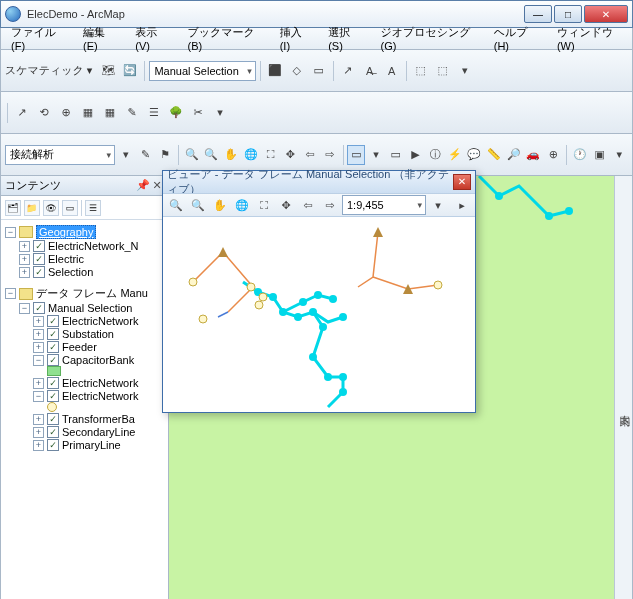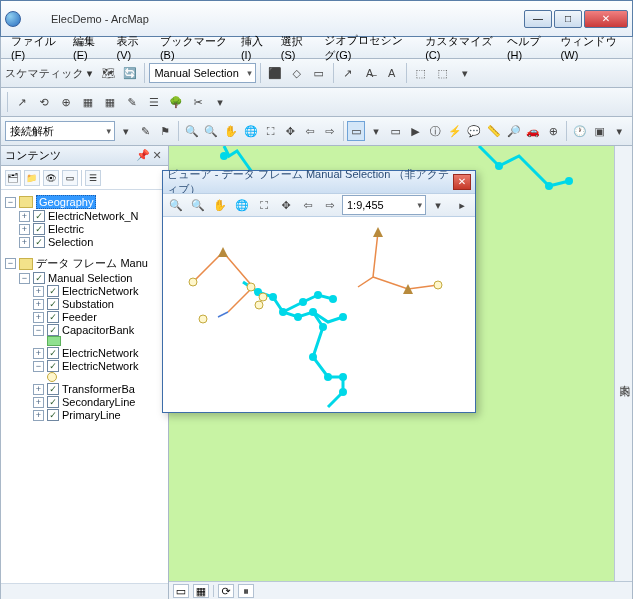--- a/index.html
+++ b/index.html
@@ -1,31 +1,31 @@
 <!DOCTYPE html>
 <html><head>
 <meta charset="utf-8">
 <style>
   * { box-sizing: border-box; margin: 0; padding: 0; font-family: "Segoe UI", "Meiryo", sans-serif; font-size: 11px; }
   body { background: #fff; width: 633px; height: 599px; overflow: hidden; position: relative; }
 
   
-  .titlebar { height: 37px; background: linear-gradient(#fdfefe, #e6eef7); border: 1px solid #5a7fa8; display: flex; align-items: center; padding: 0 4px; gap: 24px; }
+  .titlebar { height: 28px; background: linear-gradient(#fdfefe, #e6eef7); border: 1px solid #5a7fa8; display: flex; align-items: center; padding: 0 4px; }
   .titlebar .app-icon { width: 16px; height: 16px; border-radius: 50%; background: radial-gradient(circle at 30% 30%, #8fcff0, #2a6dbf); border: 1px solid #35619f; margin-right: 6px; }
   .titlebar .title-text { flex: 1; color: #333; }
   .titlebar .win-btns { display: flex; gap: 2px; }
   .titlebar .win-btn { width: 28px; height: 18px; border: 1px solid #4f74a0; border-radius: 2px; display: flex; align-items: center; justify-content: center; font-size: 10px; }
   .titlebar .min { background: linear-gradient(#f1f6fb,#cbdcee); }
   .titlebar .max { background: linear-gradient(#f1f6fb,#cbdcee); }
   .titlebar .close { background: linear-gradient(#f08080,#c93a3a); color: #fff; width: 44px; }
 
-  .menubar { height: 22px; border: 1px solid #a9b8c8; border-top: none; background: linear-gradient(#f7fafd,#e6eef5); display: flex; align-items: center; padding: 0 4px; gap: 1px; }
+  .menubar { height: 22px; border: 1px solid #a9b8c8; border-top: none; background: linear-gradient(#f7fafd,#e6eef5); display: flex; align-items: center; padding: 0 4px; gap: 8px; }
   .menubar span { padding: 2px 6px; cursor: default; }
 
-  .toolbar { height: 29px; border: 1px solid #a9b8c8; border-top: none; background: linear-gradient(#f5f9fc,#e2eaf2); display: flex; align-items: center; padding: 0 4px; gap: 2px; }
+  .toolbar { height: 42px; border: 1px solid #a9b8c8; border-top: none; background: linear-gradient(#f5f9fc,#e2eaf2); display: flex; align-items: center; padding: 0 4px; gap: 2px; }
   .tb-label { color: #333; margin-right: 4px; }
   .tb-btn { width: 20px; height: 20px; border: 1px solid transparent; display: flex; align-items: center; justify-content: center; font-size: 11px; color: #444; }
   .tb-combo { height: 20px; border: 1px solid #8da8c6; background: #fff; padding: 0 16px 0 4px; display: flex; align-items: center; position: relative; min-width: 90px; }
   .tb-combo::after { content: "▾"; position: absolute; right: 3px; font-size: 9px; color: #555; }
   .tb-sep { width: 1px; height: 20px; background: #b9c7d6; margin: 0 2px; }
 
   .client { position: relative; height: calc(599px - 28px - 22px - 26px - 26px - 26px - 18px); display: flex; border: 1px solid #a9b8c8; border-top: none; border-bottom: none; }
 
   
   .toc { width: 168px; border-right: 1px solid #a9b8c8; display: flex; flex-direction: column; background: #fff; }
@@ -35,21 +35,21 @@
   .toc-tb { height: 24px; border-bottom: 1px solid #d0dbe7; display: flex; align-items: center; gap: 3px; padding: 0 4px; }
   .toc-tb .i { width: 16px; height: 16px; border: 1px solid #c5d3e2; background: #f4f8fc; font-size: 9px; display: flex; align-items: center; justify-content: center; }
   .tree { flex: 1; overflow: auto; padding: 4px 2px; }
   .tree ul { list-style: none; padding-left: 14px; }
   .tree > ul { padding-left: 2px; }
   .tree li { white-space: nowrap; margin: 1px 0; }
   .tree .row { display: flex; align-items: center; gap: 3px; }
   .tree .exp { width: 11px; height: 11px; border: 1px solid #8fa4bb; font-size: 9px; line-height: 9px; text-align: center; color: #4c6784; background: #fff; }
   .tree .cb { width: 12px; height: 12px; border: 1px solid #6f87a1; background: #fff; font-size: 9px; line-height: 10px; text-align: center; color: #2d5c2d; }
   .tree .ico { width: 14px; height: 12px; background: #f3e28a; border: 1px solid #c9b24c; }
-  .tree .hl { background: #3399ff; color: #fff; padding: 0 2px; border: 1px dotted #1b5fb0; }
+  .tree .hl { background: #3399ff; color: #fff; padding: 0 2px; border: 1px dotted #1b5fb0; text-decoration: underline; }
   .tree .swatch-green { width: 14px; height: 10px; background: #8fe08f; border: 1px solid #5bb05b; margin-left: 14px; }
   .tree .swatch-circle { width: 10px; height: 10px; border-radius: 50%; background: #fff7cc; border: 1px solid #c4aa3f; margin-left: 14px; }
   .toc-bottom { height: 16px; border-top: 1px solid #d0dbe7; display: flex; }
   .toc-bottom .sb { flex: 1; background: #eef3f8; }
 
   
   .map { flex: 1; background: #c8f3a4; position: relative; overflow: hidden; }
   .map-tabs { position: absolute; bottom: 0; left: 0; right: 0; height: 18px; background: #eef3f8; border-top: 1px solid #b9c7d6; display: flex; align-items: center; gap: 4px; padding: 0 4px; font-size: 10px; }
   .map-tabs .t { width: 16px; height: 14px; border: 1px solid #b2c1d2; background: #fff; text-align: center; line-height: 12px; }
   .right-strip { position: absolute; top: 0; right: 0; width: 18px; height: 100%; background: #eef3f8; border-left: 1px solid #b9c7d6; writing-mode: vertical-rl; text-align: center; font-size: 10px; padding-top: 6px; color: #555; }
@@ -82,21 +82,20 @@
 </div>
 
 <div class="menubar">
   <span>ファイル(F)</span>
   <span>編集(E)</span>
   <span>表示(V)</span>
   <span>ブックマーク(B)</span>
   <span>挿入(I)</span>
   <span>選択(S)</span>
   <span>ジオプロセシング(G)</span>
-  <span>カスタマイズ(C)</span>
   <span>ヘルプ(H)</span>
   <span>ウィンドウ(W)</span>
 </div>
 
 <div class="toolbar">
   <span class="tb-label">スケマティック ▾</span>
   <div class="tb-btn">🗺</div>
   <div class="tb-btn">🔄</div>
   <div class="tb-sep"></div>
   <div class="tb-combo">

